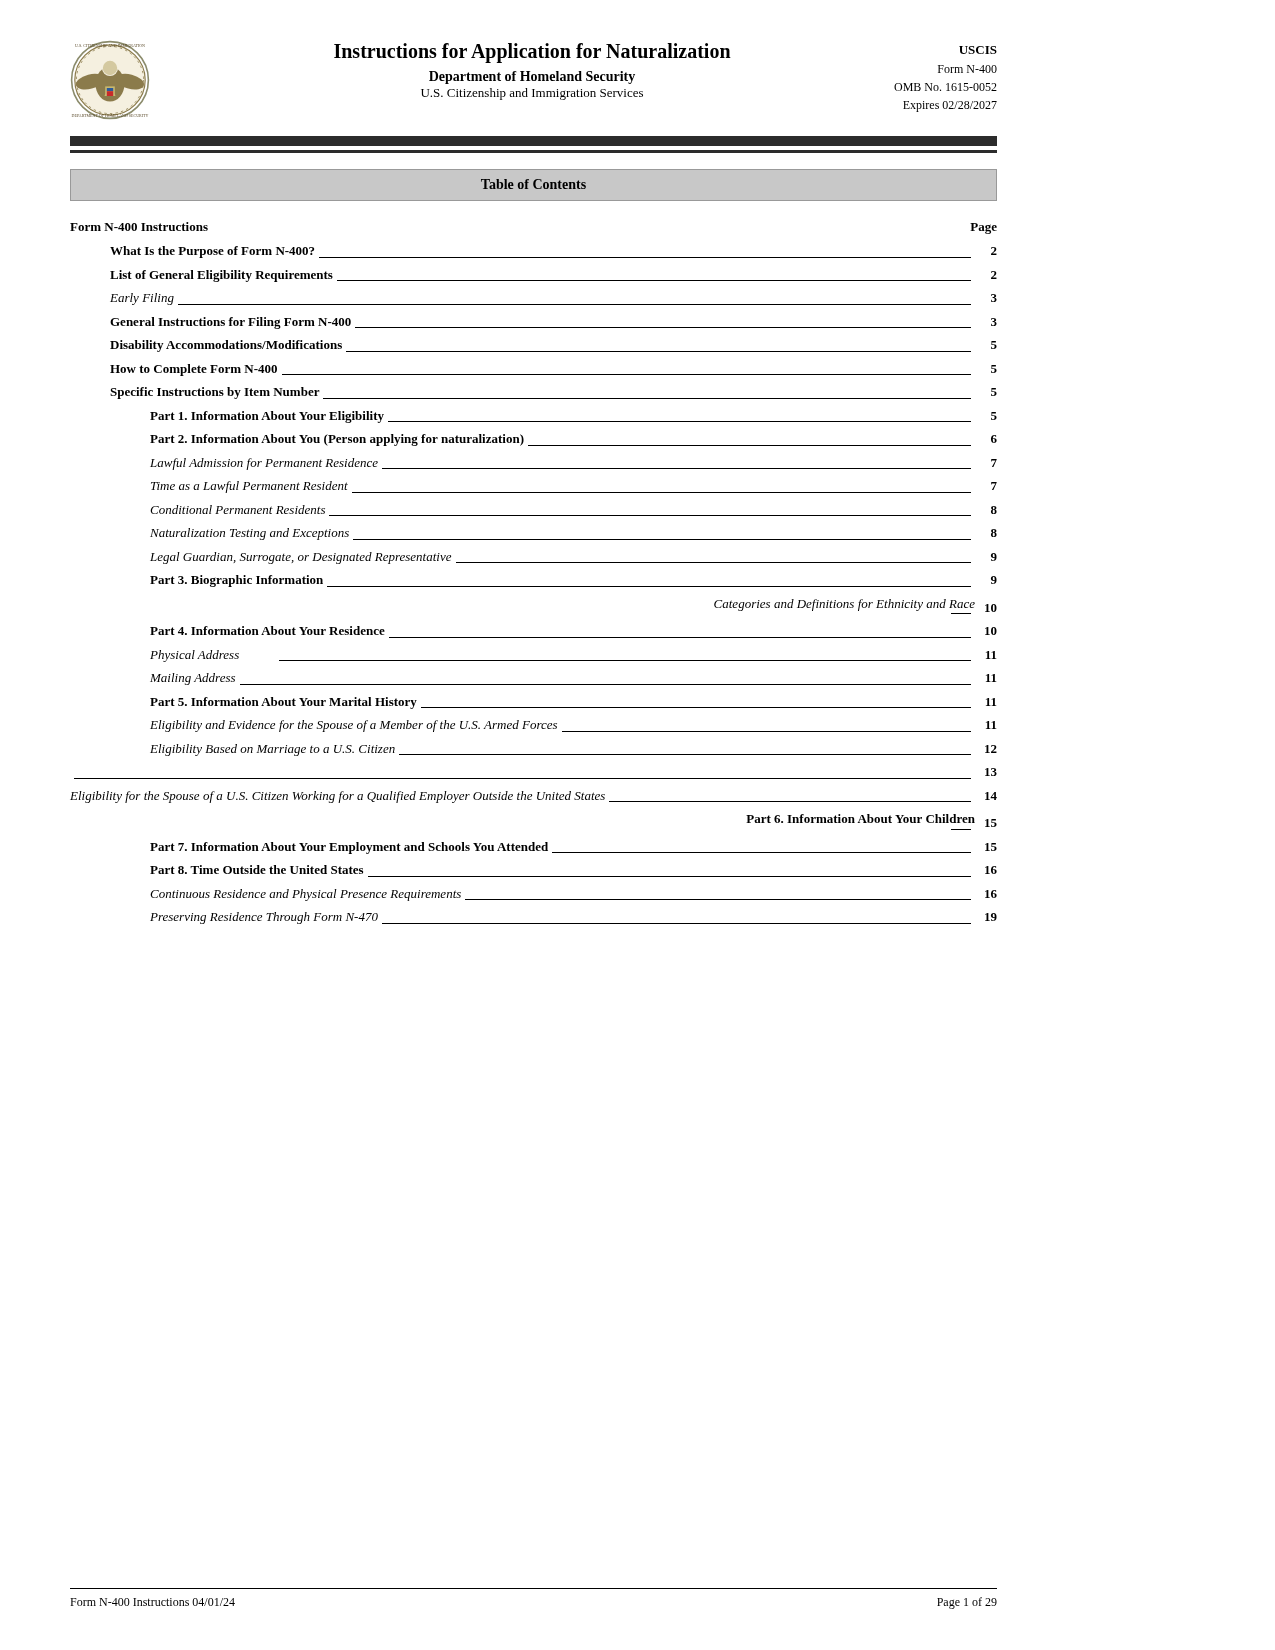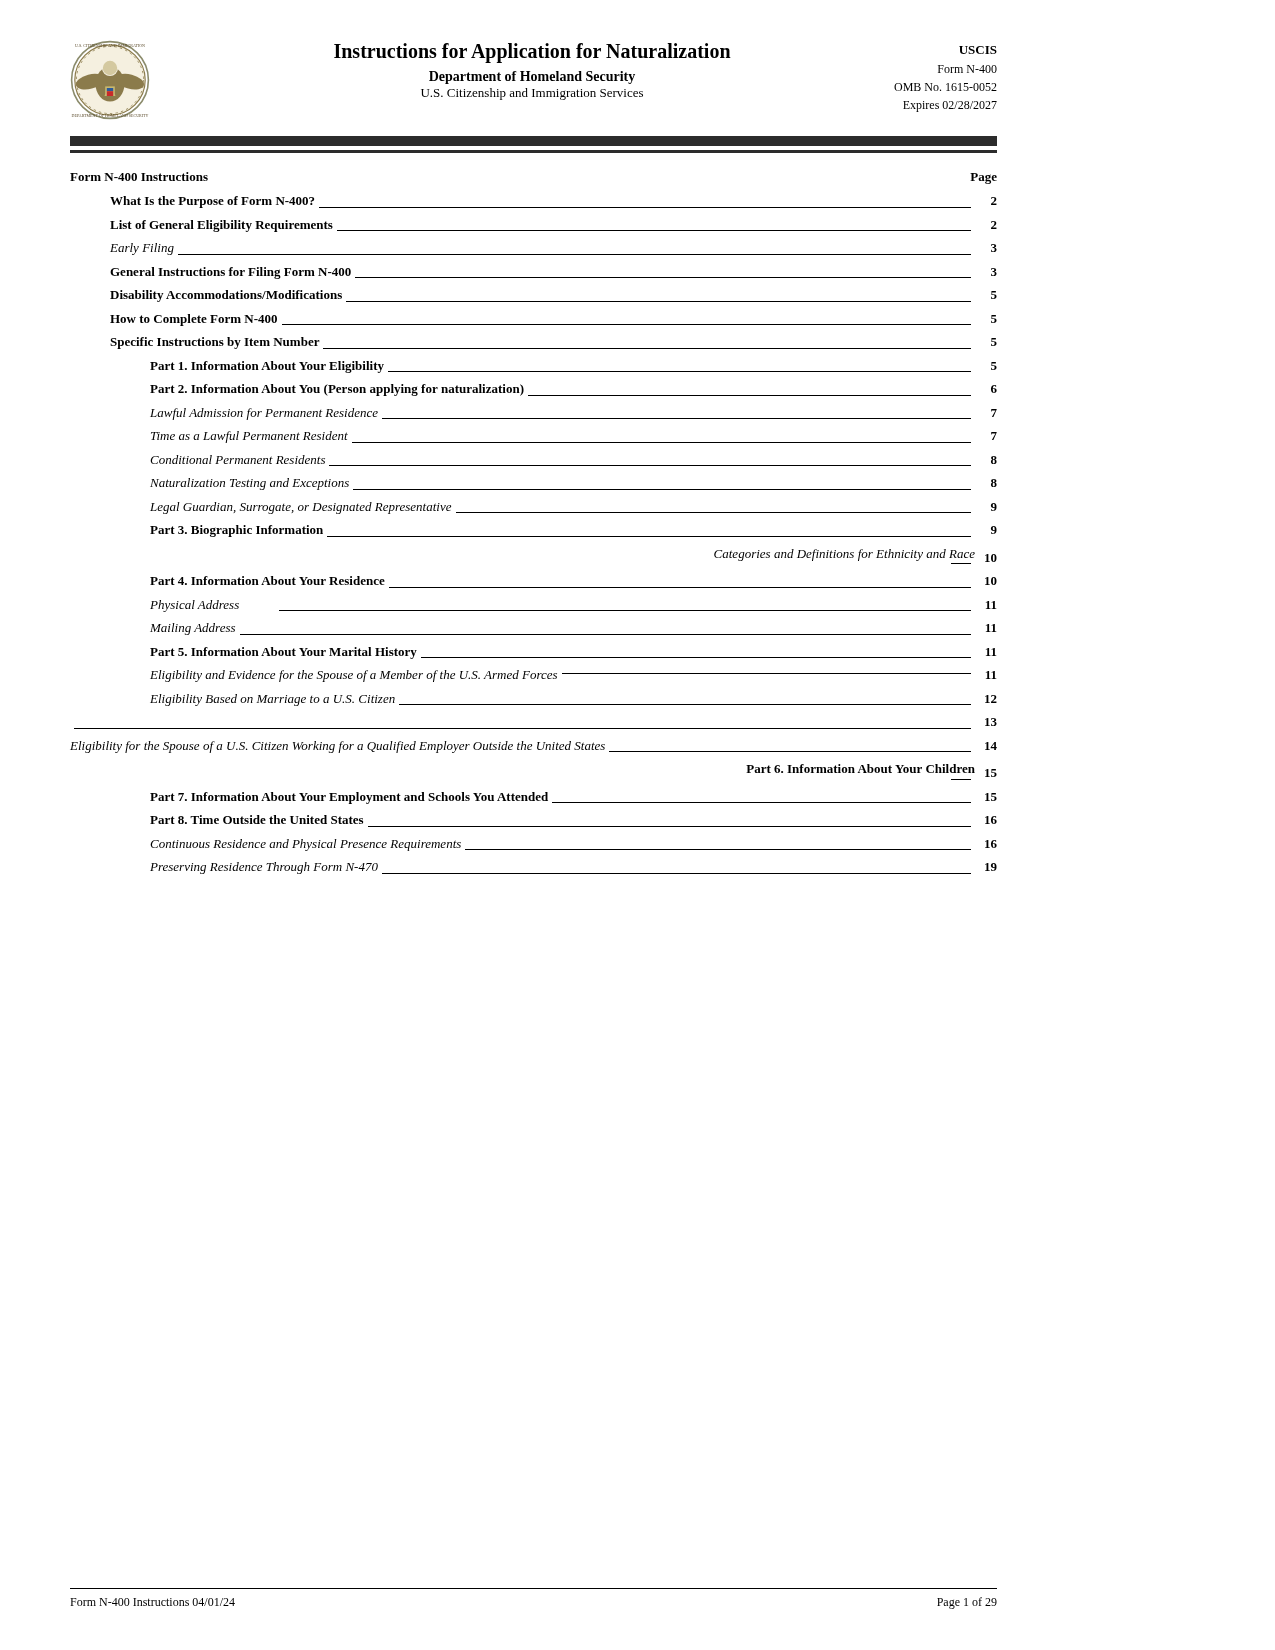--- a/index.html
+++ b/index.html
@@ -200,20 +200,21 @@
       <div class="header-right-title">USCIS</div>
       <div>Form N-400</div>
       <div>OMB No. 1615-0052</div>
       <div>Expires 02/28/2027</div>
     </div>
   </div>
 
   <div class="dark-bar"></div>
   <div class="thin-bar"></div>
 
+  <div class="toc-header">Table of Contents</div>
 
   <div class="toc-heading-row">
     <span class="toc-heading-label">Form N-400 Instructions</span>
     <span class="toc-heading-page">Page</span>
   </div>
 
   <div class="toc-section" id="toc-entries">
       <div class="toc-row">
         <div class="toc-label" style="padding-left: 40px;">
           <span class="toc-text" style="font-weight: bold;">What Is the Purpose of Form N-400?</span>
@@ -348,21 +349,21 @@
         <span class="toc-page">11</span>
       </div>
       <div class="toc-row">
         <div class="toc-label" style="padding-left: 80px;">
           <span class="toc-text" style="font-weight: bold;">Part 5. Information About Your Marital History</span>
           <span class="toc-dots"></span>
         </div>
         <span class="toc-page">11</span>
       </div>
       <div class="toc-row">
-        <div class="toc-label" style="padding-left: 80px; align-items: center;">
+        <div class="toc-label" style="padding-left: 80px;">
           <span class="toc-text" style="font-style: italic;">Eligibility and Evidence for the Spouse of a Member of the U.S. Armed Forces</span>
           <span class="toc-dots"></span>
         </div>
         <span class="toc-page">11</span>
       </div>
       <div class="toc-row">
         <div class="toc-label" style="padding-left: 80px;">
           <span class="toc-text" style="font-style: italic;">Eligibility Based on Marriage to a U.S. Citizen</span>
           <span class="toc-dots"></span>
         </div>

